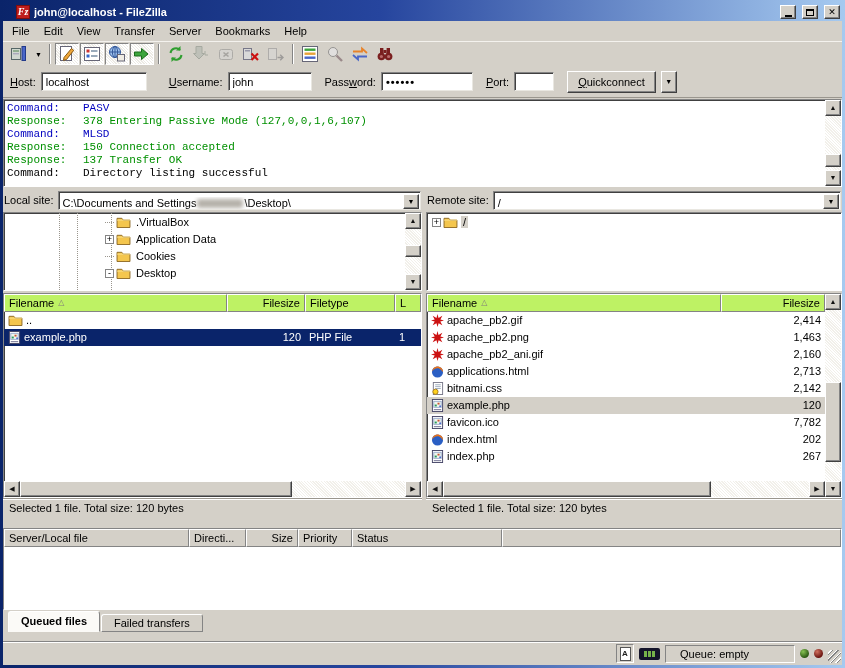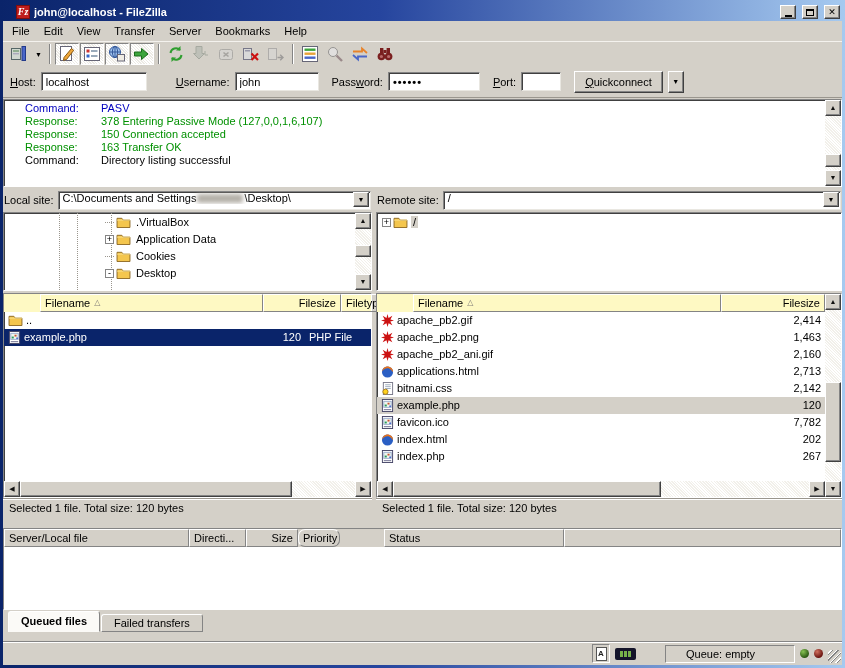--- a/index.html
+++ b/index.html
@@ -29,54 +29,54 @@
   .tb-btn.pressed{border:1px solid;border-color:#848484 #fff #fff #848484;
       background-color:#eceae4;background-image:repeating-linear-gradient(45deg,#fff 0 1px,transparent 1px 2px);}
   .tb-btn.disabled{opacity:.5;filter:grayscale(70%);}
   .tb-sep{width:2px;height:20px;border-left:1px solid #848484;border-right:1px solid #fff;margin:0 3px;}
   .tb-ic svg{display:block;}
   
   .quickbar{height:31px;display:flex;align-items:center;gap:5px;padding:0 7px;border-bottom:1px solid #9a968e;}
   .qc-label{white-space:nowrap;}
   .qc-input{height:19px;background:#fff;border:1px solid;border-color:#848484 #e9e7e1 #e9e7e1 #848484;
             box-shadow:inset 1px 1px 0 #404040;padding:1px 4px;font:11px "Liberation Sans","DejaVu Sans",sans-serif;}
-  .w-host{width:106px;margin-right:24px;}.w-user{width:84px;margin-right:8px;}
+  .w-host{width:106px;margin-right:17px;}.w-user{width:84px;margin-right:8px;}
   .w-pass{width:92px;font-weight:bold;letter-spacing:1px;margin-right:8px;}.w-port{width:40px;margin-right:8px;}
   .qc-btn{height:22px;padding:1px 10px 0;background:#d4d0c8;border:1px solid;border-color:#fff #404040 #404040 #fff;
           box-shadow:inset -1px -1px 0 #848484;font:11px "Liberation Sans","DejaVu Sans",sans-serif;}
   .qc-dd{width:16px;height:22px;background:#d4d0c8;border:1px solid;border-color:#fff #404040 #404040 #fff;
          box-shadow:inset -1px -1px 0 #848484;display:flex;align-items:center;justify-content:center;font-size:7px;}
   
   .log{height:88px;margin:1px 0 2px;background:#fff;border:1px solid;border-color:#848484 #fff #fff #848484;
        box-shadow:inset 1px 1px 0 #404040;display:flex;}
-  .log-lines{flex:1;padding:2px 21px;overflow:hidden;}
+  .log-lines{flex:1;padding:2px 3px;overflow:hidden;font-family:Liberation Mono, monospace;}
   .log-line{height:13px;line-height:13px;white-space:nowrap;}
   .log-type{display:inline-block;width:76px;}
   
   .vscroll{width:16px;display:flex;flex-direction:column;background-color:#f2f0ea;
            background-image:repeating-linear-gradient(45deg,#fff 0 1px,transparent 1px 2px);flex:0 0 auto;}
   .hscroll{height:16px;display:flex;background-color:#f2f0ea;
            background-image:repeating-linear-gradient(45deg,#fff 0 1px,transparent 1px 2px);flex:0 0 auto;}
   .sb-b{width:16px;height:16px;flex:0 0 auto;background:#d4d0c8;border:1px solid;border-color:#fff #404040 #404040 #fff;
         box-shadow:inset -1px -1px 0 #848484;display:flex;align-items:center;justify-content:center;
         font-size:7px;color:#111;line-height:1;}
   .sb-track{flex:1;position:relative;}
   .sb-thumb{position:absolute;background:#d4d0c8;border:1px solid;border-color:#fff #404040 #404040 #fff;
             box-shadow:inset -1px -1px 0 #848484;}
   .v .sb-thumb{left:0;width:16px;}
   .h .sb-thumb{top:0;height:16px;}
   
   .panes{display:flex;height:330px;margin-top:1px;min-height:0;}
   .pane{display:flex;flex-direction:column;min-width:0;}
-  .pane.local{width:369px;flex:0 0 auto;}
+  .pane.local{width:419px;flex:0 0 auto;}
   .pane.remote{flex:1;}
   .splitter{width:4px;flex:0 0 auto;}
   .site-row{height:21px;display:flex;align-items:center;gap:4px;padding:0 1px;flex:0 0 auto;}
   .combo{flex:1;height:19px;background:#fff;border:1px solid;border-color:#848484 #e9e7e1 #e9e7e1 #848484;
-         box-shadow:inset 1px 1px 0 #404040;display:flex;align-items:flex-start;min-width:0;}
+         box-shadow:inset 1px 1px 0 #404040;display:flex;align-items:flex-end;min-width:0;}
   .combo-text{flex:1;padding:0 4px;white-space:nowrap;overflow:hidden;}
   .combo-btn{width:16px;height:15px;margin-right:1px;background:#d4d0c8;border:1px solid;
              border-color:#fff #404040 #404040 #fff;box-shadow:inset -1px -1px 0 #848484;
              display:flex;align-items:center;justify-content:center;font-size:7px;flex:0 0 auto;}
   .redacted{display:inline-block;width:46px;height:9px;background:#b5b1a9;filter:blur(2px);
             border-radius:2px;vertical-align:middle;margin:0 1px;}
   .tree{height:79px;margin-top:1px;background:#fff;border:1px solid;border-color:#848484 #fff #fff #848484;
         box-shadow:inset 1px 1px 0 #404040;display:flex;flex:0 0 auto;min-width:0;}
   .tree-rows{flex:1;position:relative;overflow:hidden;padding-top:1px;min-width:0;}
   .guide{position:absolute;top:0;bottom:0;width:0;border-left:1px dotted #9a968e;}
@@ -86,21 +86,21 @@
             font:9px/7px "Liberation Sans",sans-serif;text-align:center;margin-right:2px;}
   .stub{width:9px;height:0;flex:0 0 auto;border-top:1px dotted #9a968e;margin-right:2px;}
   .f-icon{display:inline-flex;align-items:center;flex:0 0 auto;margin-right:3px;}
   .f-icon svg{display:block;}
   .tree-label{padding:0 2px;}
   .tree-label.sel{background:#d4d0c8;}
   
   .filelist{height:205px;margin-top:2px;background:#fff;border:1px solid;border-color:#848484 #fff #fff #848484;
             box-shadow:inset 1px 1px 0 #404040;display:flex;flex:0 0 auto;min-width:0;}
   .fl-main{flex:1;display:flex;flex-direction:column;min-width:0;}
-  .fl-header{height:18px;display:flex;background:#fef9c3;flex:0 0 auto;padding-left:36px;}
+  .fl-header{height:18px;display:flex;background:#bef264;flex:0 0 auto;}
   .hcell{border-top:1px solid #fff;border-left:1px solid #fff;border-right:1px solid #848484;
          border-bottom:1px solid #848484;padding:0 4px;display:flex;align-items:center;gap:4px;
          white-space:nowrap;overflow:hidden;flex:0 0 auto;}
   .hcell.flex{flex:1 1 auto;}
   .hcell.num{justify-content:flex-end;}
   .sort-arrow{color:#84807a;font-size:8px;}
   .fl-rows{flex:1;overflow:hidden;}
   .frow{height:17px;display:flex;align-items:center;}
   .frow .cell{padding:0 4px;height:17px;display:flex;align-items:center;white-space:nowrap;
               overflow:hidden;flex:0 0 auto;}
@@ -124,21 +124,21 @@
   .statusbar{height:24px;margin-top:9px;border-top:1px solid #848484;box-shadow:inset 0 1px 0 #fff;
              display:flex;align-items:center;justify-content:flex-end;gap:5px;padding:0 1px;flex:0 0 auto;}
   .ascii-cell{width:18px;height:19px;border:1px solid;border-color:#848484 #fff #fff #848484;
               display:flex;align-items:center;justify-content:center;}
   .ascii-page{width:11px;height:14px;background:#fff;border:1px solid #555;
               font:bold 8px/12px "Liberation Sans",sans-serif;text-align:center;color:#222;}
   .badge{width:21px;height:12px;background:#14142a;border-radius:2px;display:flex;align-items:center;
          justify-content:center;gap:1px;}
   .badge i{display:block;width:3px;height:6px;background:#76b24a;}
   .queue-box{width:130px;height:18px;border:1px solid;border-color:#848484 #fff #fff #848484;
-             padding:0 20px;line-height:16px;background:#d4d0c8;white-space:nowrap;overflow:hidden;margin-left:24px;}
+             padding:0 14px;line-height:16px;background:#d4d0c8;white-space:nowrap;overflow:hidden;}
   .led{width:9px;height:9px;border-radius:50%;}
   .led.green{background:radial-gradient(circle at 35% 30%,#86c252,#2c5a14 70%);}
   .led.red{background:radial-gradient(circle at 35% 30%,#d0705e,#6a1410 70%);}
   .grip{width:13px;height:13px;align-self:flex-end;margin-bottom:2px;
         background:repeating-linear-gradient(135deg,transparent 0 2px,#fff 2px 3px,#848484 3px 4px);}
 </style>
 </head>
 <body>
 
 <div class="window">
@@ -315,22 +315,23 @@
       <button class="qc-btn"><u>Q</u><span>uickconnect</span></button>
       <div class="qc-dd">
           <span>▼</span>
         </div>
     </div>
 
     <div class="log">
       <div class="log-lines">
           <div class="log-line" style="color:#0000bf"><span class="log-type">Command:</span><span class="log-text">PASV</span></div>
           <div class="log-line" style="color:#009000"><span class="log-type">Response:</span><span class="log-text">378 Entering Passive Mode (127,0,0,1,6,107)</span></div>
+          <div class="log-line" style="color:#0000bf"><span class="log-type">Command:</span><span class="log-text">MLSD</span></div>
           <div class="log-line" style="color:#009000"><span class="log-type">Response:</span><span class="log-text">150 Connection accepted</span></div>
-          <div class="log-line" style="color:#009000"><span class="log-type">Response:</span><span class="log-text">163 Transfer OK</span></div>
+          <div class="log-line" style="color:#009000"><span class="log-type">Response:</span><span class="log-text">137 Transfer OK</span></div>
           <div class="log-line" style="color:#000000"><span class="log-type">Command:</span><span class="log-text">Directory listing successful</span></div>
         </div>
       <div class="vscroll v">
         <div class="sb-b">▲</div>
         <div class="sb-track">
             <div class="sb-thumb" style="top:38px;height:13px;"></div>
           </div>
         <div class="sb-b">▼</div>
       </div>
     </div>
@@ -650,24 +651,24 @@
       <div class="q-header">
           <div class="hcell" style="width:185px;">
             <span>Server/Local file</span>
           </div>
           <div class="hcell" style="width:57px;">
             <span>Directi...</span>
           </div>
           <div class="hcell num" style="width:52px;">
             <span>Size</span>
           </div>
-          <div class="hcell" style="width:42px;border-radius:7px;">
+          <div class="hcell" style="width:54px;">
             <span>Priority</span>
           </div>
-          <div class="hcell" style="width:180px;margin-left:44px;">
+          <div class="hcell" style="width:150px;">
             <span>Status</span>
           </div>
           <div class="hcell flex" style="flex:1 1 auto;"></div>
         </div>
       <div class="q-body"></div>
     </div>
 
     <div class="tabs">
         <div class="tab active">Queued files</div>
         <div class="tab">Failed transfers</div>

